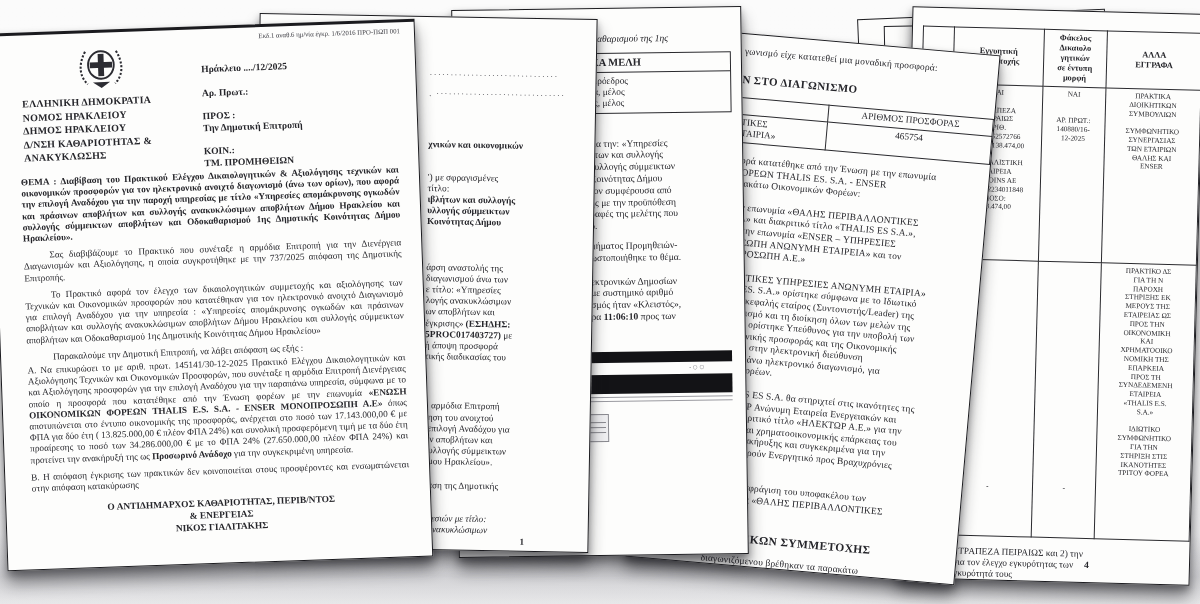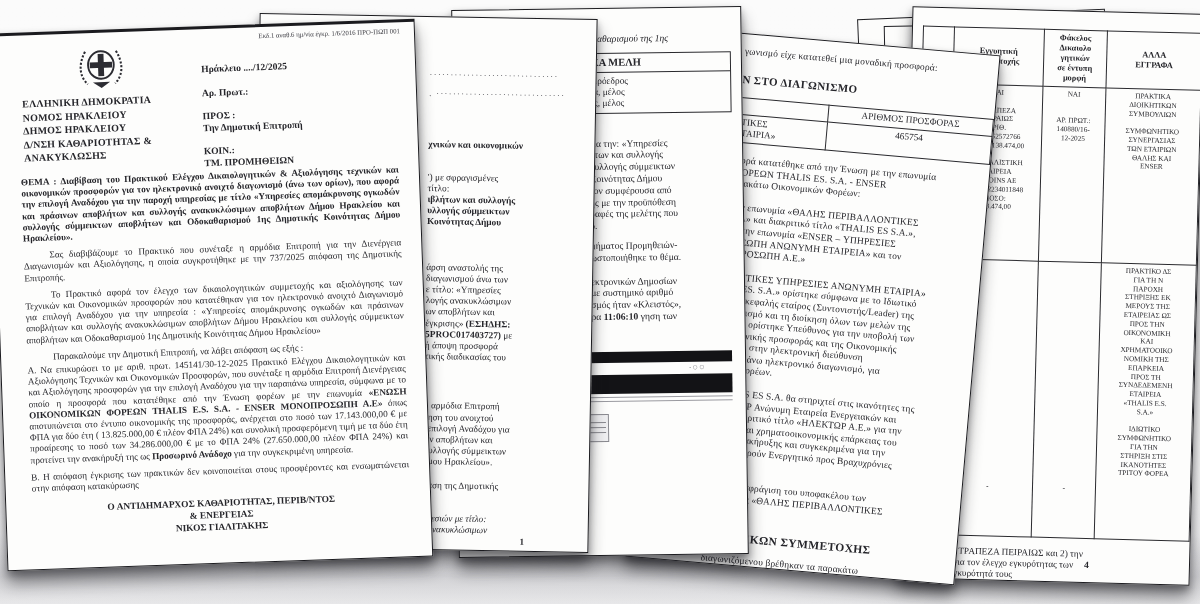--- a/index.html
+++ b/index.html
@@ -237,21 +237,21 @@
         <div class="ln">Κοινότητας  Δήμου</div>
         <div class="ln">έον συμφέρουσα από</div>
         <div class="ln">ής με την προϋπόθεση</div>
         <div class="ln">ραφές της μελέτης που</div>
         <div class="ln">ό.</div>
         <div class="ln" style="margin-top: 8px;">μήματος Προμηθειών-</div>
         <div class="ln">ωστοποιήθηκε το θέμα.</div>
         <div class="ln" style="margin-top: 12px;">εκτρονικών Δημοσίων</div>
         <div class="ln">με συστημικό αριθμό</div>
         <div class="ln">σμός ήταν «Κλειστός»,</div>
-        <div class="ln"><span>ρα </span><span class="b">11:06:10</span><span> γηση των</span></div>
+        <div class="ln"><span>ρα </span><span class="b">11:06:10</span><span> προς των</span></div>
       </div>
     <div class="shot">
       <div style="height:7px"></div>
       <div class="bar"></div>
       <div class="row">- ○ ○</div>
       <div class="bar2"></div>
       <div class="rule"></div>
       <div class="rule"></div>
     </div>
     <div class="widget">

